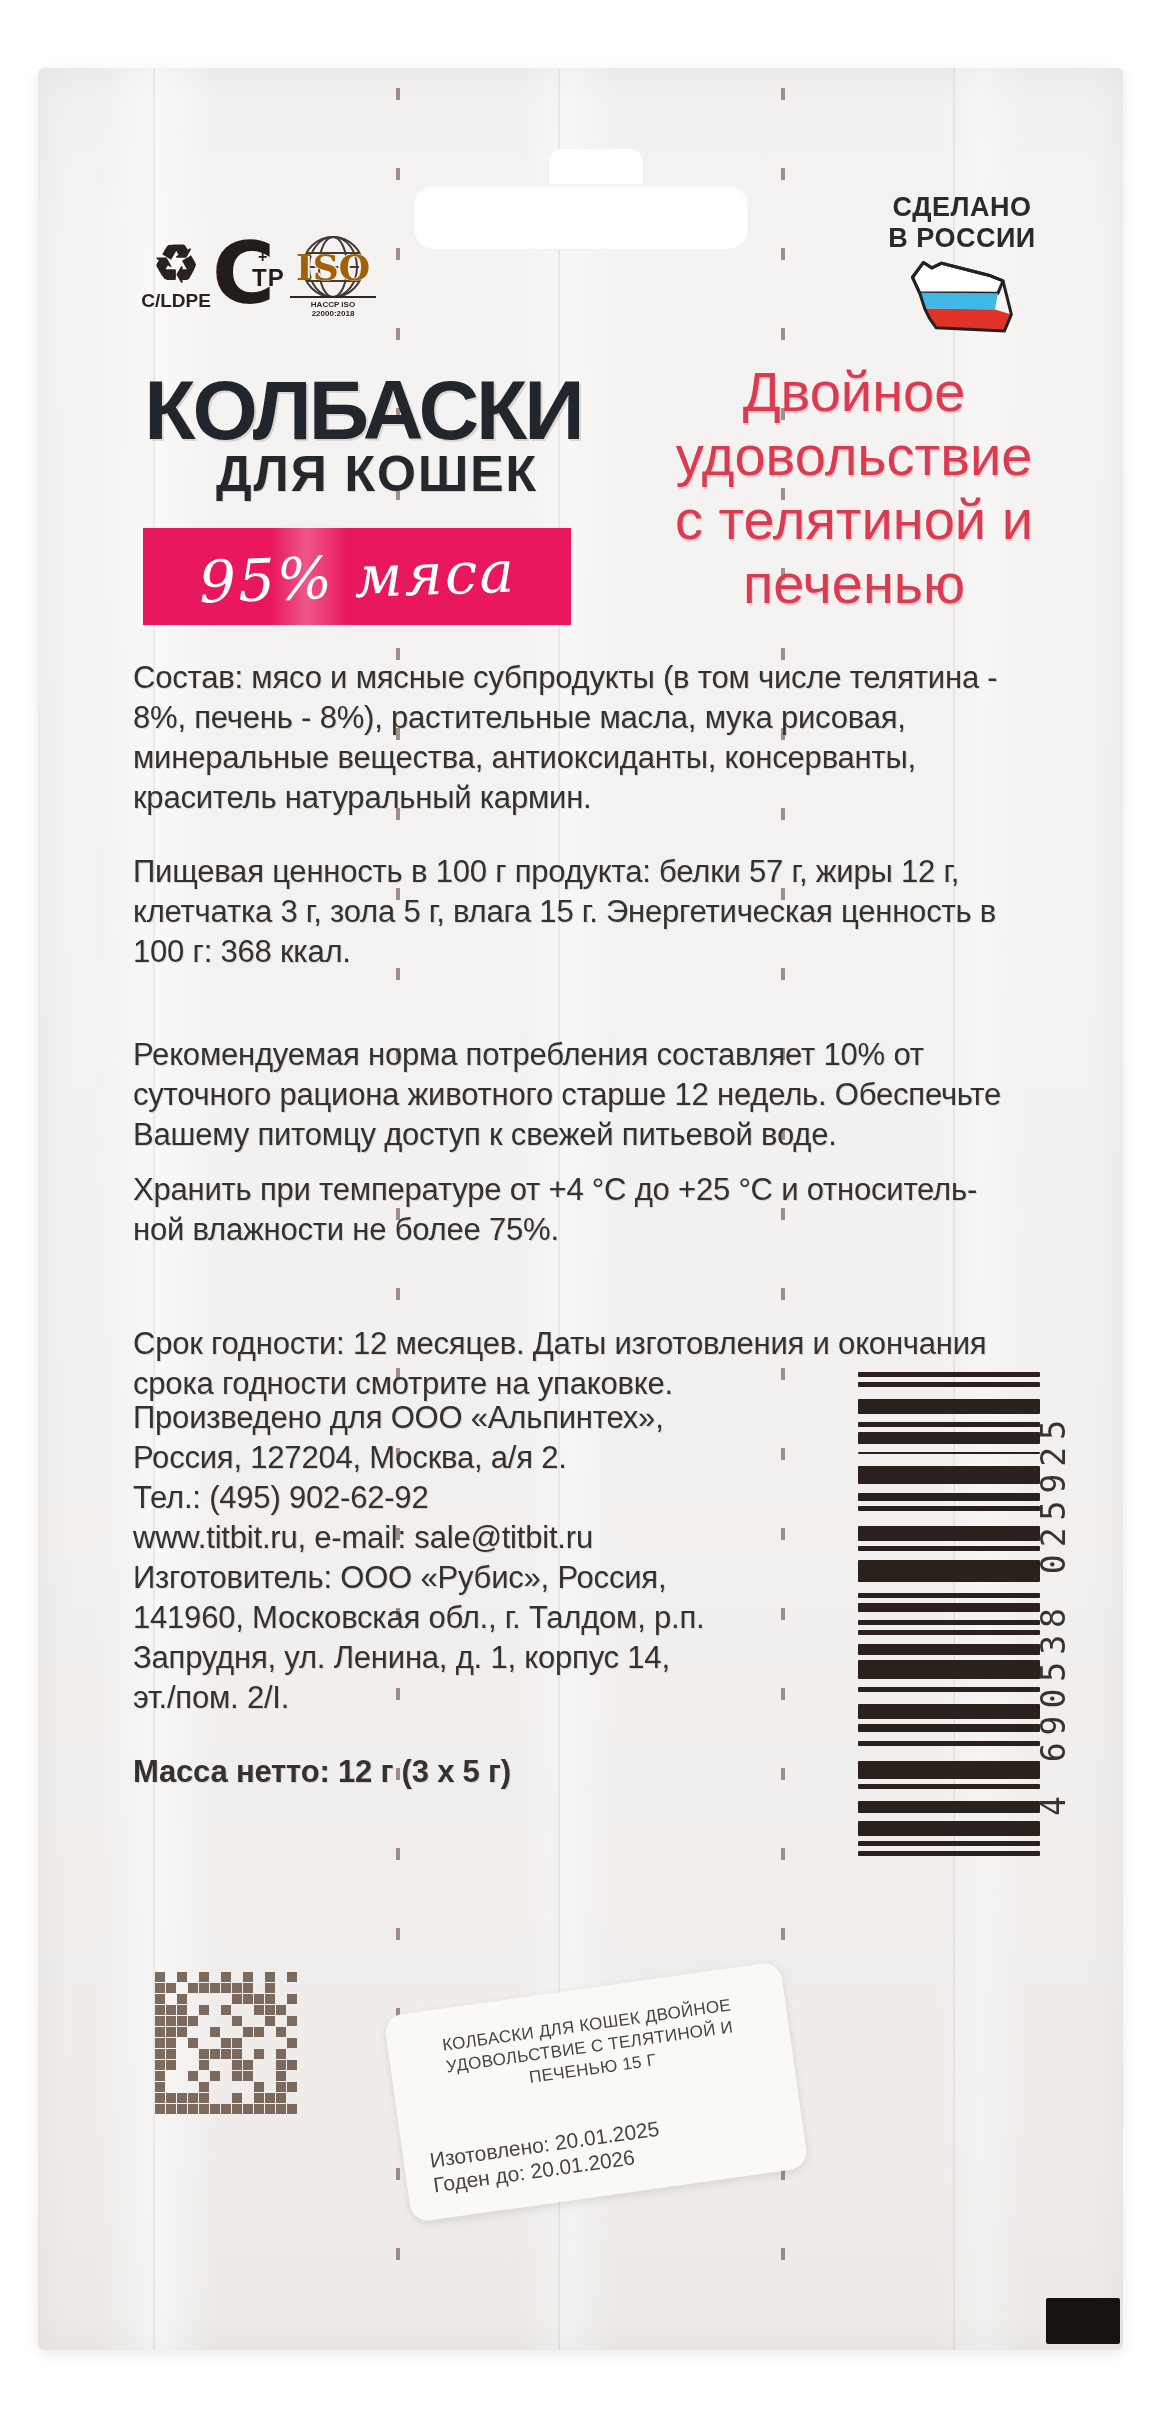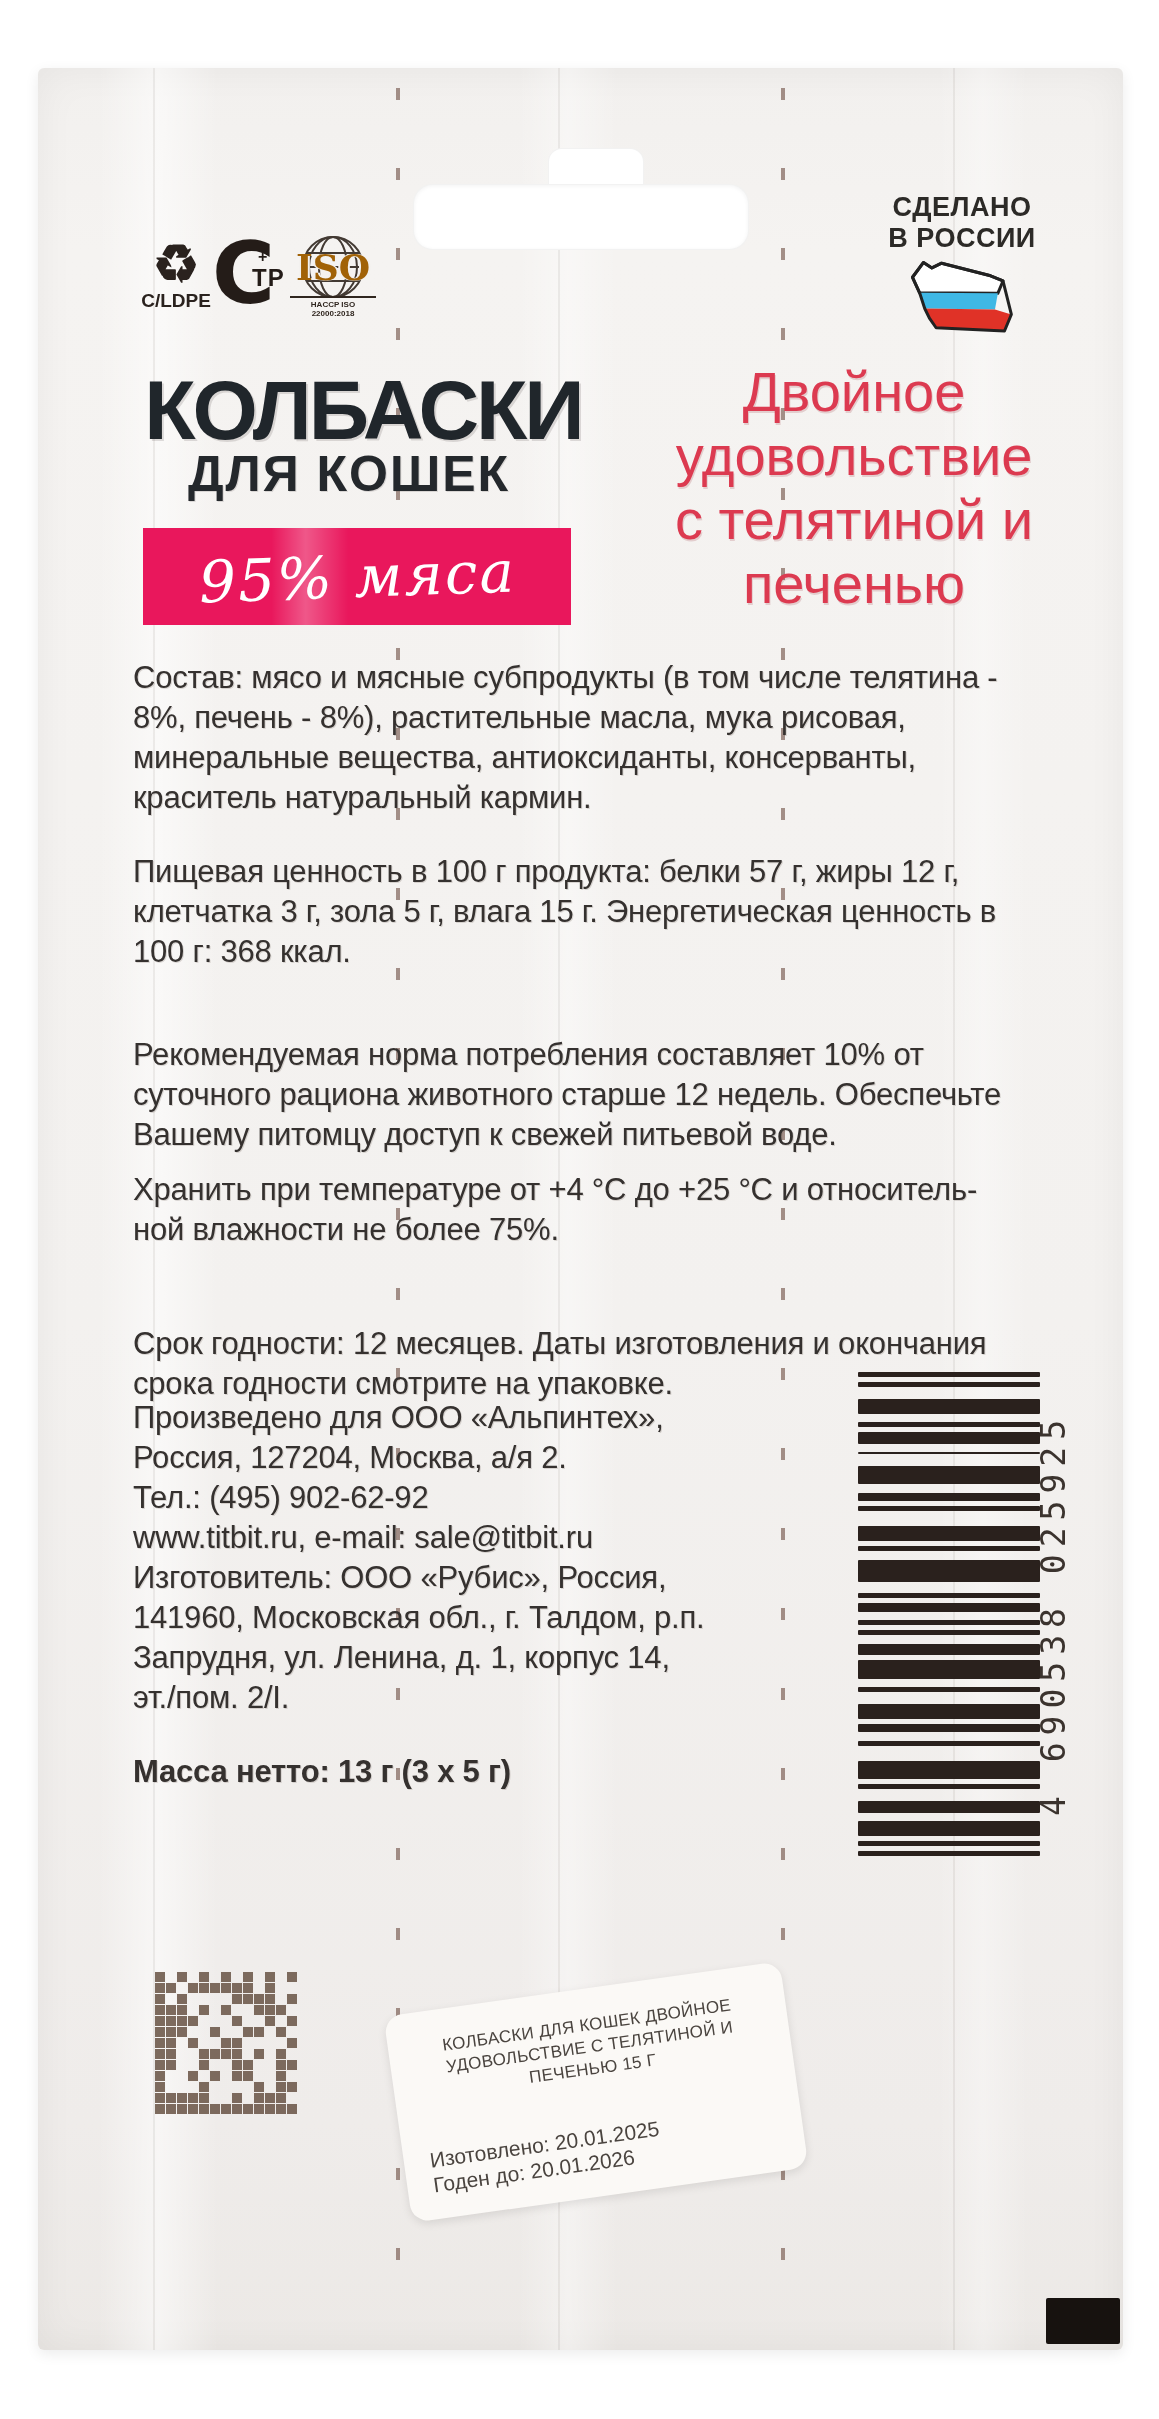--- a/index.html
+++ b/index.html
@@ -34,21 +34,21 @@
   .iso-text{position:relative;font-family:"DejaVu Serif",serif;font-weight:bold;font-size:36px;line-height:58px;
             color:#a16207;text-shadow:-2px 0 0 #f3f1ef,2px 0 0 #f3f1ef;}
   .iso-sub{position:relative;font-size:8px;font-weight:700;color:#30261f;letter-spacing:0px;border-top:2px solid #30261f;padding-top:2px;}
   .made-in{position:absolute;left:862px;top:192px;width:200px;text-align:center;
            font-size:27px;line-height:31px;font-weight:700;color:#2c2a27;letter-spacing:0.5px;white-space:pre-line;}
   .flag{position:absolute;left:900px;top:252px;}
   
   .brand-title{position:absolute;left:142px;top:368px;width:442px;text-align:center;
         font-size:84px;line-height:84px;font-weight:700;letter-spacing:-3px;color:#20262b;
         text-shadow:2px 2px 0 rgba(90,80,75,0.18);}
-  .brand-sub{position:absolute;left:128px;top:448px;width:442px;text-align:center;
+  .brand-sub{position:absolute;left:156px;top:448px;width:442px;text-align:center;
         font-size:50px;line-height:52px;font-weight:700;letter-spacing:2px;color:#24282c;
         text-shadow:1px 1px 0 rgba(90,80,75,0.18);}
   .meat-banner{position:absolute;left:143px;top:528px;width:428px;height:97px;background:var(--banner,#e9175c);
         background-image:linear-gradient(90deg,rgba(255,255,255,0) 30%,rgba(255,255,255,0.28) 38%,rgba(255,255,255,0) 48%);
         display:flex;align-items:center;justify-content:center;}
   .meat-banner span{font-family:"DejaVu Serif",serif;font-style:italic;font-size:58px;color:#fff;
         transform:rotate(-2deg);letter-spacing:2px;}
   .flavor-title{position:absolute;left:628px;top:360px;width:452px;text-align:center;
         font-size:56px;line-height:64px;font-weight:400;color:var(--headline,#dc3a50);white-space:pre-line;
         text-shadow:1px 2px 0 rgba(150,40,50,0.18);}
@@ -153,21 +153,21 @@
   <div class="para" style="top:1290px;margin-top:34px;">Срок годности: 12 месяцев. Даты изготовления и окончания
 срока годности смотрите на упаковке.</div>
   <div class="para" style="top:1398px;width:700px;">Произведено для ООО «Альпинтех»,
 Россия, 127204, Москва, а/я 2.
 Тел.: (495) 902-62-92
 www.titbit.ru, e-mail: sale@titbit.ru
 Изготовитель: ООО «Рубис», Россия,
 141960, Московская обл., г. Талдом, р.п.
 Запрудня, ул. Ленина, д. 1, корпус 14,
 эт./пом. 2/I.</div>
-  <div class="para bold" style="top:1752px;">Масса нетто: 13 г (3 х 5 г)</div>
+  <div class="para bold" style="top:1752px;">Масса нетто: 12 г (3 х 5 г)</div>
 
   <div class="barcode" id="bars">
       <div class="bar" style="top: 0px; height: 5.2px;"></div>
       <div class="bar" style="top: 10.1px; height: 5.2px;"></div>
       <div class="bar" style="top: 26.8px; height: 15.3px;"></div>
       <div class="bar" style="top: 50.3px; height: 5.2px;"></div>
       <div class="bar" style="top: 60.3px; height: 11.9px;"></div>
       <div class="bar" style="top: 80.4px; height: 2px;"></div>
       <div class="bar" style="top: 93.8px; height: 18.6px;"></div>
       <div class="bar" style="top: 120.7px; height: 8.6px;"></div>

